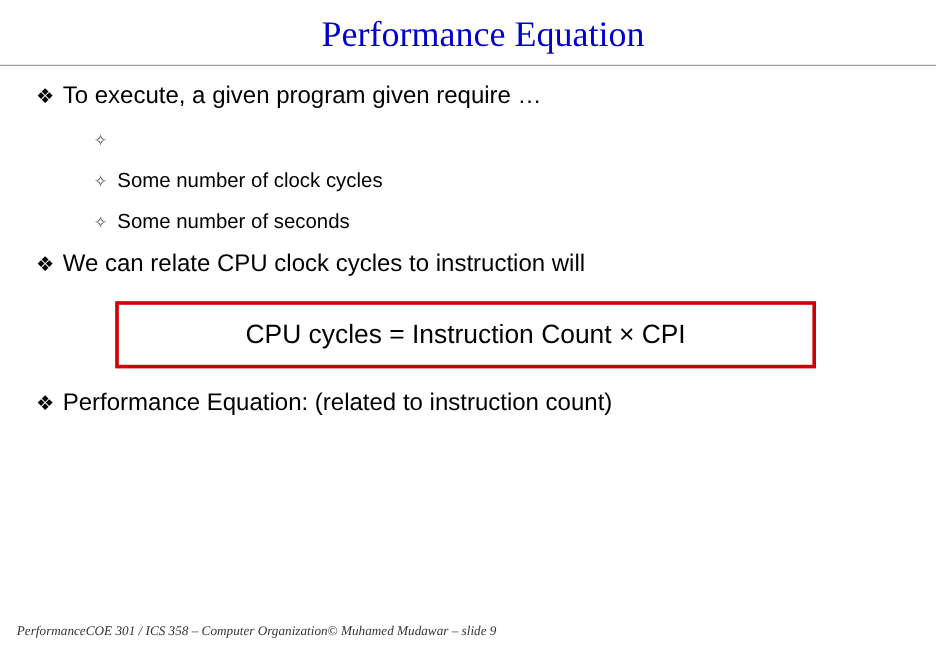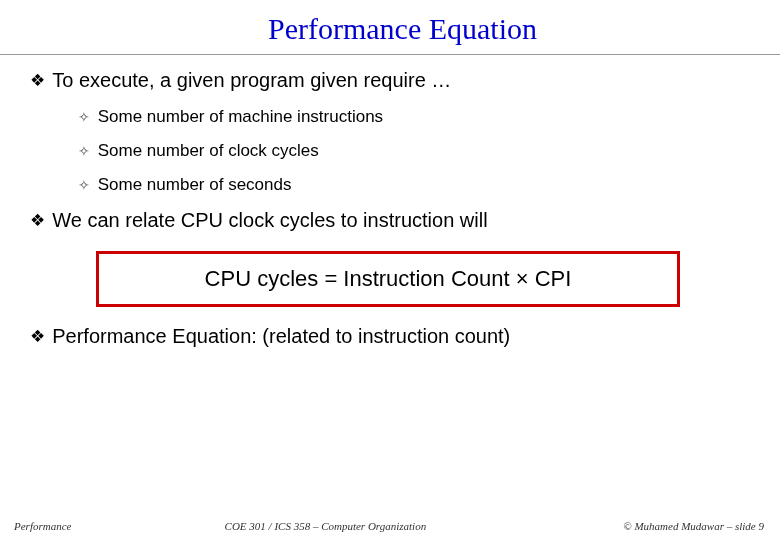--- a/index.html
+++ b/index.html
@@ -72,48 +72,47 @@
     color: #000;
     padding: 14px 8px;
     margin: 18px 28px 18px 45px;
   }
   .footer {
     position: absolute;
     bottom: 8px;
     left: 0;
     width: 100%;
     display: flex;
-    justify-content: space-between;
+    justify-content: flex-start;
     align-items: center;
     padding: 0 16px 0 14px;
     font-family: Georgia, "Times New Roman", serif;
     font-style: italic;
     font-size: 11px;
     color: #333;
   }
   .footer .center { text-align: center; }
-  .footer .right { text-align: right; margin-left: 44px; }
+  .footer .right { text-align: right; }
 </style>
 </head>
 <body>
 
 <div class="title">Performance Equation</div>
 <hr class="hr">
 
 <div class="content">
 
   <div class="bullet-lvl1">
     <span class="icon">❖</span>
     <span>To execute, a given program given require …</span>
   </div>
 
   <div class="sub-group">
     <div class="bullet-lvl2">
       <span class="icon">✧</span>
-      <span>Some number of machine instructions</span>
     </div>
     <div class="bullet-lvl2">
       <span class="icon">✧</span>
       <span>Some number of clock cycles</span>
     </div>
     <div class="bullet-lvl2">
       <span class="icon">✧</span>
       <span>Some number of seconds</span>
     </div>
   </div>

